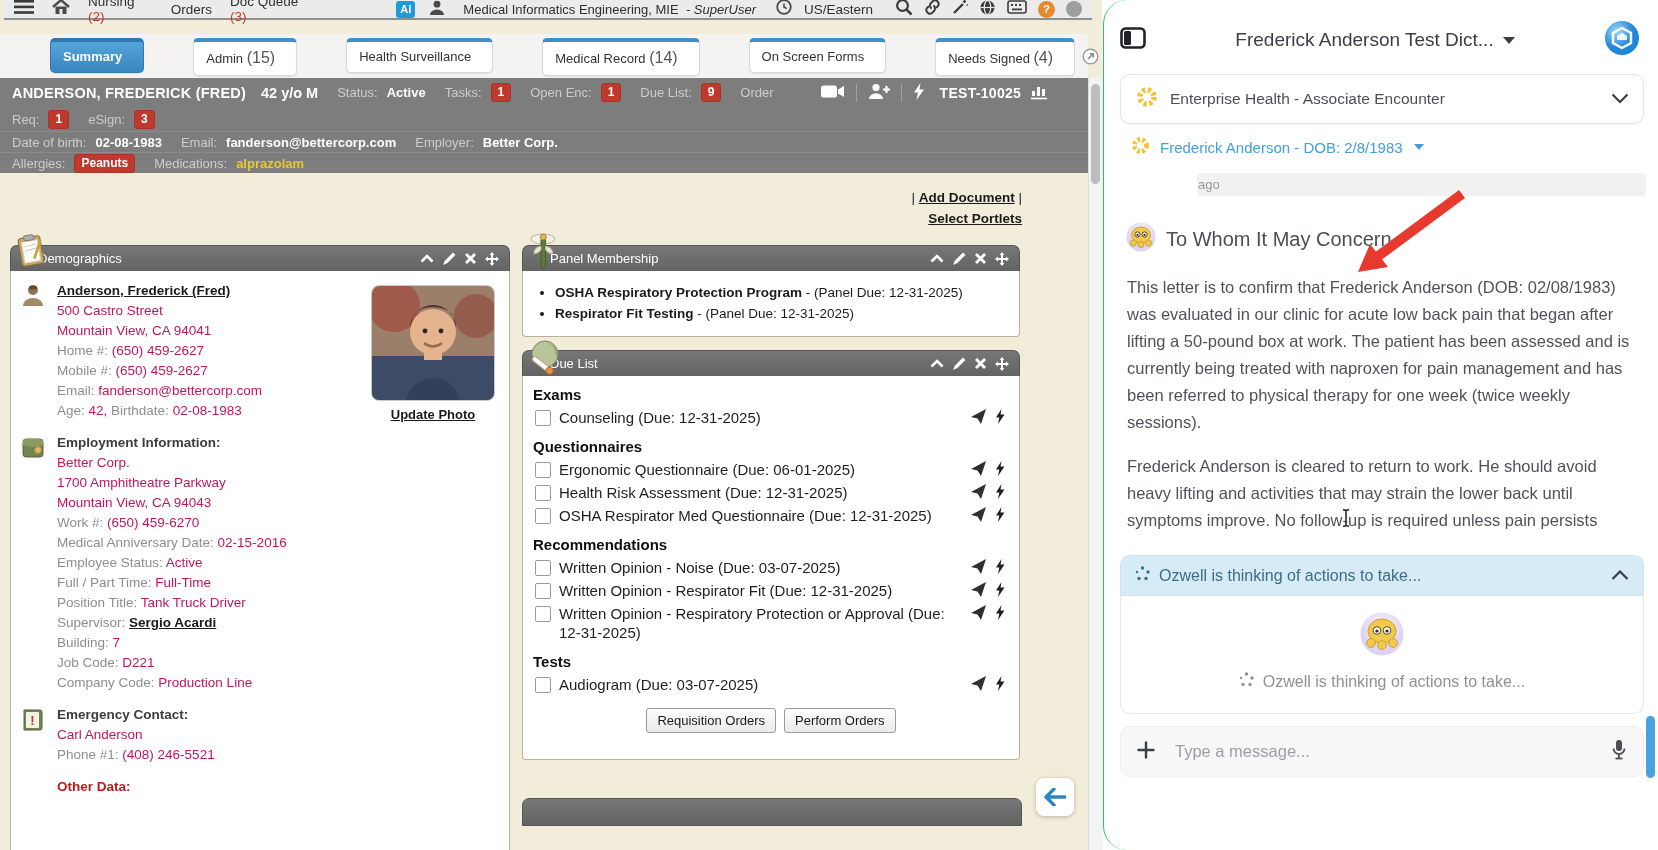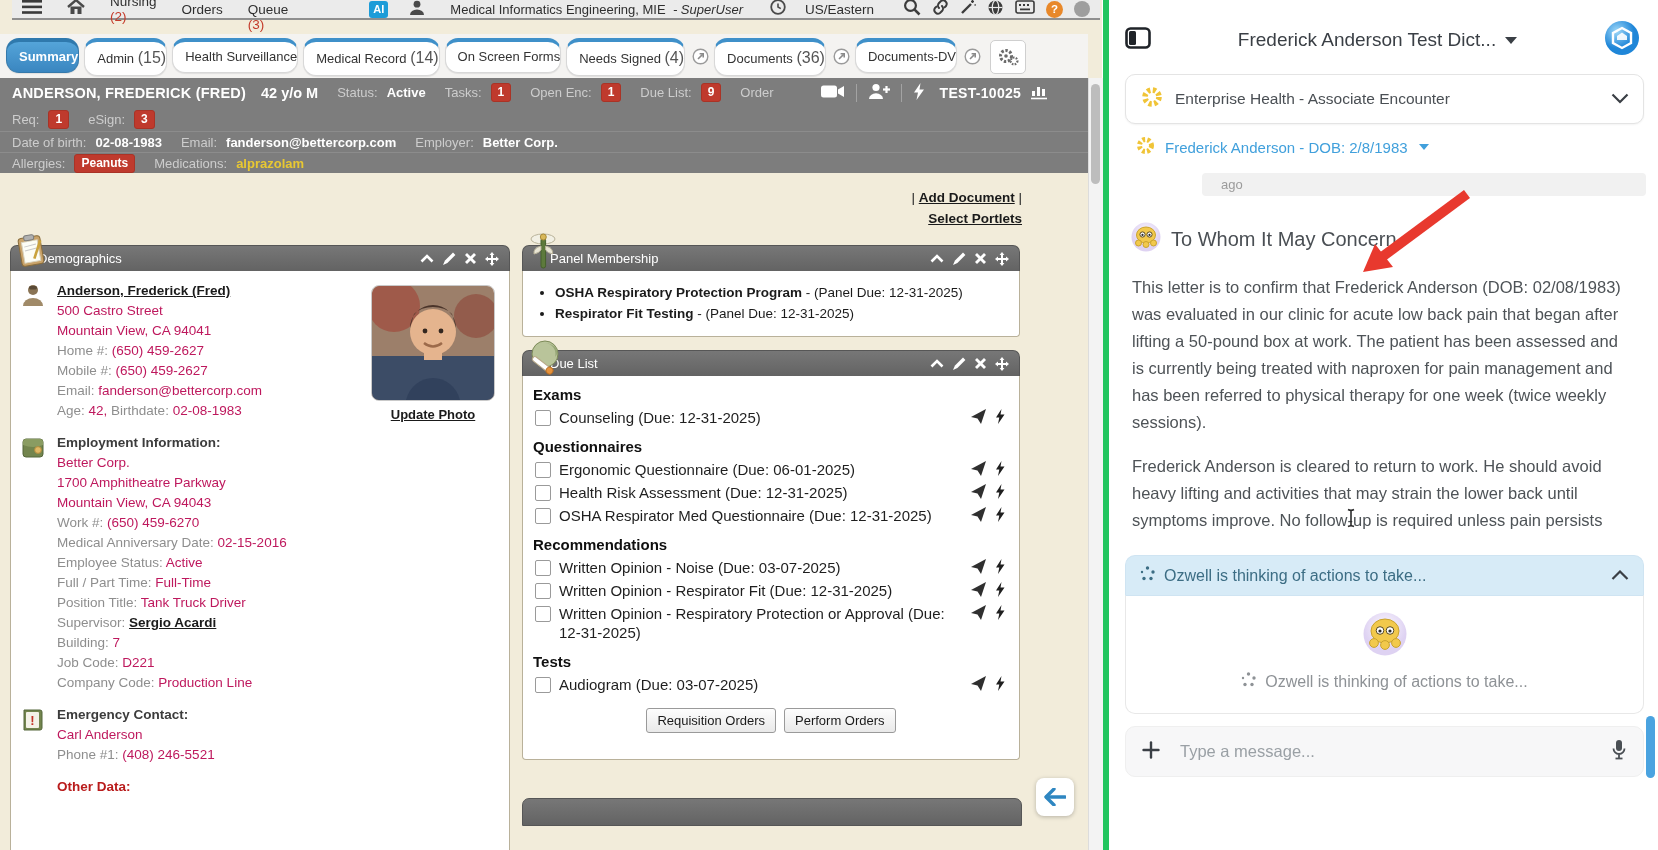--- a/index.html
+++ b/index.html
@@ -1,39 +1,39 @@
 <!DOCTYPE html>
 <html><head>
 <meta charset="utf-8">
 <style>
   html,body{margin:0;padding:0;background:#fff;}
   .page{position:relative;width:1658px;height:850px;overflow:hidden;
         font-family:"Liberation Sans",sans-serif;background:#fff;}
   
   .left-panel{position:absolute;left:0;top:0;width:1102px;height:850px;background:#f2ecda;}
   
-  .topbar{position:absolute;left:12px;top:0;width:1088px;height:20px;background:#ebebeb;
-          border-bottom:2px solid #8f8f8f;display:flex;align-items:center;gap:25px;padding:0 10px;box-sizing:border-box;}
+  .topbar{position:absolute;left:4px;top:0;width:1088px;height:20px;background:#ebebeb;
+          border-bottom:2px solid #8f8f8f;display:flex;align-items:center;gap:18px;padding:0 10px;box-sizing:border-box;}
   .tb-nav{font-size:13.5px;color:#2f2f2f;cursor:pointer;}
   .tb-count{color:#c43b2b;}
   .ai-badge{background:#1d9cd8;color:#fff;font-weight:bold;font-size:11px;border-radius:3px;
             padding:3px 4px;line-height:1;}
   .tb-org{font-size:13px;color:#2f2f2f;white-space:nowrap;}
   .tb-role{font-style:italic;}
   .tb-gap{width:46px;}
   .tb-icons{display:flex;align-items:center;gap:11px;margin-left:4px;}
   .help-circle{width:17px;height:17px;border-radius:50%;background:#e8882a;color:#fff;font-weight:bold;
                font-size:11.5px;display:flex;align-items:center;justify-content:center;}
   .avatar-dot{width:16px;height:16px;border-radius:50%;background:#9e9e9e;}
   
   .tabrow{position:absolute;left:0;top:34px;width:1088px;height:44px;background:#f4f3f1;
           display:flex;align-items:flex-start;gap:5px;padding:4px 6px 0 6px;box-sizing:border-box;}
-  .tab{background:#fff;border:1px solid #d8d8d8;border-top:4px solid #3f90c9;border-radius:13px;
-       font-size:13px;color:#333;padding:7px 0 8px 12px;white-space:nowrap;cursor:pointer;
-       box-shadow:0 1px 1px rgba(0,0,0,.08);}
+  .tab{background:#fff;border:1px solid #d8d8d8;border-top:4px solid #3f90c9;border-radius:5px;
+       font-size:13px;color:#333;padding:7px 21px 8px 12px;white-space:nowrap;cursor:pointer;
+       box-shadow:0 1px 1px rgba(0,0,0,.08);margin-left:44px;}
   .tab.active{background:linear-gradient(#54a4d9,#3a86c0);border:1px solid #3579ab;border-top:4px solid #2f79ad;
        color:#fff;font-weight:bold;}
   .tab .tab-count{color:#555;font-size:16px;}
   .ext-icon{margin-left:2px;margin-top:10px;}
   .gear-btn{margin-left:auto;margin-right:56px;background:#fff;border:1px solid #cfcfcf;border-radius:5px;
        width:34px;height:32px;margin-top:2px;display:flex;align-items:center;justify-content:center;cursor:pointer;}
   
   .pt-header{position:absolute;left:0;top:78px;width:1088px;height:95px;background:#7d7d7d;color:#fff;box-sizing:border-box;}
   .ph-row{display:flex;align-items:center;gap:9px;padding:0 12px;box-sizing:border-box;}
   .ph-row1{height:29px;font-size:14.5px;}
@@ -99,35 +99,35 @@
   .dl-buttons{display:flex;justify-content:center;gap:8px;margin:12px 0 18px 0;}
   .dl-btn{background:linear-gradient(#fdfdfd,#e9e9e9);border:1px solid #9a9a9a;border-radius:3px;
           font-size:13px;color:#1a1a1a;padding:4px 10px;cursor:pointer;font-family:inherit;}
   
   .l-scroll{position:absolute;left:1088px;top:78px;width:14px;height:772px;background:#f3f3f3;border-left:1px solid #dcdcdc;}
   .l-thumb{position:absolute;left:2px;top:6px;width:9px;height:100px;background:#bdbdbd;border-radius:5px;}
   .collapse-btn{position:absolute;left:1036px;top:778px;width:38px;height:38px;background:#fff;border-radius:8px;
           box-shadow:0 1px 4px rgba(0,0,0,.25);display:flex;align-items:center;justify-content:center;cursor:pointer;}
   
   .right-panel{position:absolute;left:1103px;top:0;width:555px;height:850px;background:#fff;
-          border-left:6px solid #22c55e;box-sizing:border-box;color:#4a4f54;}
+          border-left:1px solid #22c55e;box-sizing:border-box;color:#4a4f54;border-radius:24px;}
   .cp-header{display:flex;align-items:center;padding:20px 18px 12px 16px;}
   .cp-title-wrap{flex:1;display:flex;align-items:center;justify-content:center;gap:9px;}
   .cp-title{font-size:19px;color:#3a3f45;}
   .caret{width:0;height:0;border-left:6px solid transparent;border-right:6px solid transparent;
          border-top:7px solid #3a3f45;display:inline-block;}
   .enc-box{margin:2px 14px 0 16px;border:1px solid #e4e4e4;border-radius:10px;background:#fff;
          box-shadow:0 1px 2px rgba(0,0,0,.05);padding:10px 14px;display:flex;align-items:center;gap:11px;
          font-size:15.5px;color:#4a4f54;cursor:pointer;}
   .enc-box .chev{margin-left:auto;}
   .pat-link{display:flex;align-items:center;gap:9px;margin:11px 0 0 26px;font-size:15px;color:#41a0dc;cursor:pointer;}
   .pat-caret{width:0;height:0;border-left:5px solid transparent;border-right:5px solid transparent;
          border-top:6px solid #41a0dc;display:inline-block;margin-left:2px;}
   .bubble-tail{margin:14px 12px 0 93px;height:23px;background:#f1f1f1;border-radius:4px;
-         font-size:13px;color:#9b9b9b;padding:4px 0 0 19px;box-sizing:border-box;}
+         font-size:13px;color:#9b9b9b;padding:4px 0 0 1px;box-sizing:border-box;}
   .greeting{display:flex;align-items:center;gap:10px;margin:26px 0 0 22px;font-size:20px;color:#4a4f54;}
   .para{margin:17px 26px 0 23px;font-size:16.5px;line-height:27px;color:#4e5357;}
   .think-banner{margin:21px 14px 0 16px;background:#d7ebf7;border:1px solid #cfe4f2;border-bottom:none;
          border-radius:10px 10px 0 0;padding:10px 14px;display:flex;align-items:center;gap:9px;
          font-size:16px;color:#3c6d84;cursor:pointer;}
   .think-banner .chev{margin-left:auto;}
   .think-box{margin:0 14px 0 16px;background:#fff;border:1px solid #e8e8e8;border-top:1px solid #cfe4f2;
          border-radius:0 0 10px 10px;text-align:center;padding:16px 0 22px 0;}
   .think-status{display:flex;align-items:center;justify-content:center;gap:9px;margin-top:12px;
          font-size:16px;color:#8e9296;}

